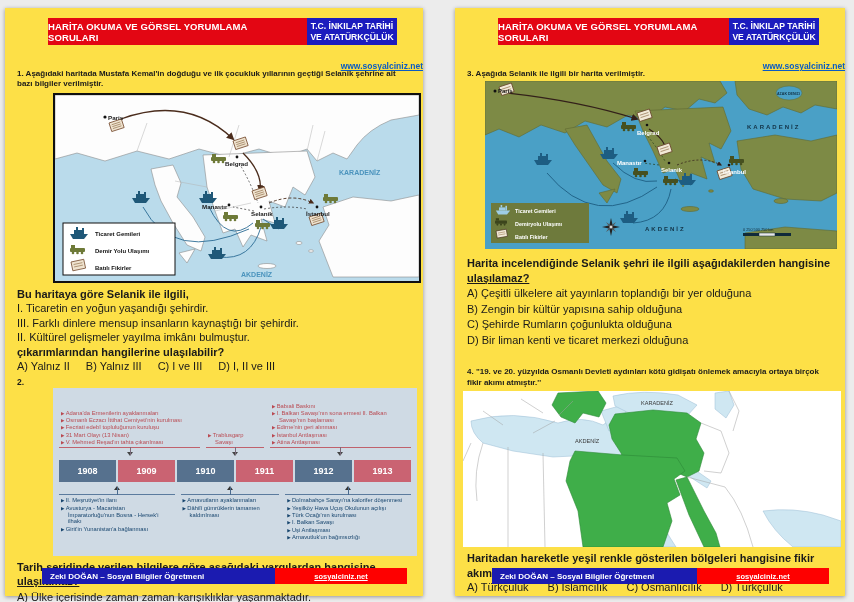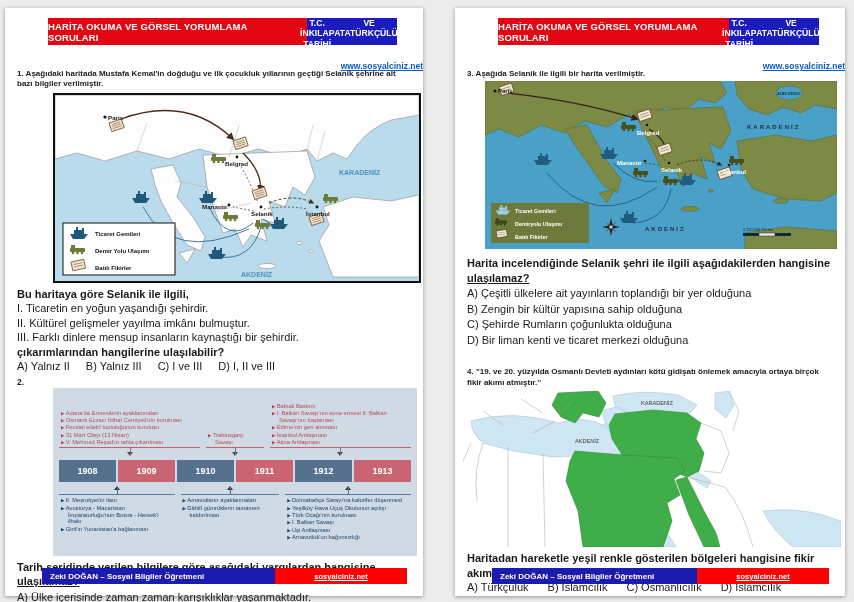--- a/index.html
+++ b/index.html
@@ -1,30 +1,30 @@
 <!DOCTYPE html>
 <html><head>
 <meta charset="utf-8">
 <style>
   html,body{margin:0;padding:0;}
   body{
     width:854px;height:602px;position:relative;overflow:hidden;
     background:#ececec;font-family:"Liberation Sans",sans-serif;color:#1a1a1a;
   }
-  .page{position:absolute;top:8px;height:588px;background:#ffffff;
+  .page{position:absolute;top:8px;height:588px;background:#fde047;
         box-shadow:0 1px 4px rgba(0,0,0,.38);}
   #page-left{left:5px;width:418px;}
   #page-right{left:455px;width:390px;}
 
   
   .banner{display:flex;margin:10px 26px 0 43px;height:27px;}
   .banner-red{flex:1;background:#e30613;color:#fff;font-weight:bold;font-size:9.5px;
       display:flex;align-items:center;justify-content:flex-end;padding-right:7px;letter-spacing:.1px;}
   .banner-blue{width:90px;background:#1c1cbe;color:#fff;font-weight:bold;font-size:8.6px;
-      display:flex;flex-direction:row;justify-content:center;text-align:center;line-height:1.2;}
+      display:flex;flex-direction:column;justify-content:center;text-align:center;line-height:1.2;}
   .sitelink{text-align:right;margin-top:10px;height:11px;}
   .sitelink a{color:#0a5bc4;font-weight:bold;font-size:8.5px;text-decoration:underline;}
 
   .qtext{margin:3px 13px 0 12px;font-size:8px;font-weight:bold;line-height:1.3;}
   .b{font-weight:bold;}
   .u{text-decoration:underline;}
 
   
   .map1-frame{margin:3px 0 0 48px;width:364px;height:186px;border:2px solid #101010;background:#badbeb;}
   .map3-frame{margin:2px 0 0 30px;width:352px;height:168px;background:#4aa0c6;}
@@ -258,22 +258,22 @@
             <line x1="2" y1="5.5" x2="11" y2="5.5" stroke="#9a7b58" stroke-width="0.7"></line>
           </g>
         <text x="40" y="175" font-size="6" font-weight="bold" fill="#111">Batılı Fikirler</text>
       </g>
     </svg>
   </div>
 
   <div class="qblock">
     <div class="b">Bu haritaya göre Selanik ile ilgili,</div>
     <div>I. Ticaretin en yoğun yaşandığı şehirdir.</div>
+    <div>III. Farklı dinlere mensup insanların kaynaştığı bir şehirdir.</div>
     <div>II. Kültürel gelişmeler yayılma imkânı bulmuştur.</div>
-    <div>III. Farklı dinlere mensup insanların kaynaştığı bir şehirdir.</div>
     <div class="b">çıkarımlarından hangilerine ulaşılabilir?</div>
     <div class="optrow">
       <span>A) Yalnız II</span>
       <span>B) Yalnız III</span>
       <span>C) I ve III</span>
       <span>D) I, II ve III</span>
     </div>
   </div>
 
   <div class="tl-num">2.</div>
@@ -597,21 +597,21 @@
       </g>
     </svg>
   </div>
 
   <div class="qblock">
     <div class="b">Haritadan hareketle yeşil renkle gösterilen bölgeleri hangisine fikir akımı aşağıdakilerden hangisidir?</div>
     <div class="optrow" style="gap:19px;">
       <span>A) Türkçülük</span>
       <span>B) İslamcılık</span>
       <span>C) Osmanlıcılık</span>
-      <span>D) İslamcılık</span>
+      <span>D) Türkçülük</span>
     </div>
   </div>
 
   <div class="footer">
     <div class="footer-blue">Zeki DOĞAN – Sosyal Bilgiler Öğretmeni</div>
     <div class="footer-red">
       <a href="#">sosyalciniz.net</a>
     </div>
   </div>
 </div>

